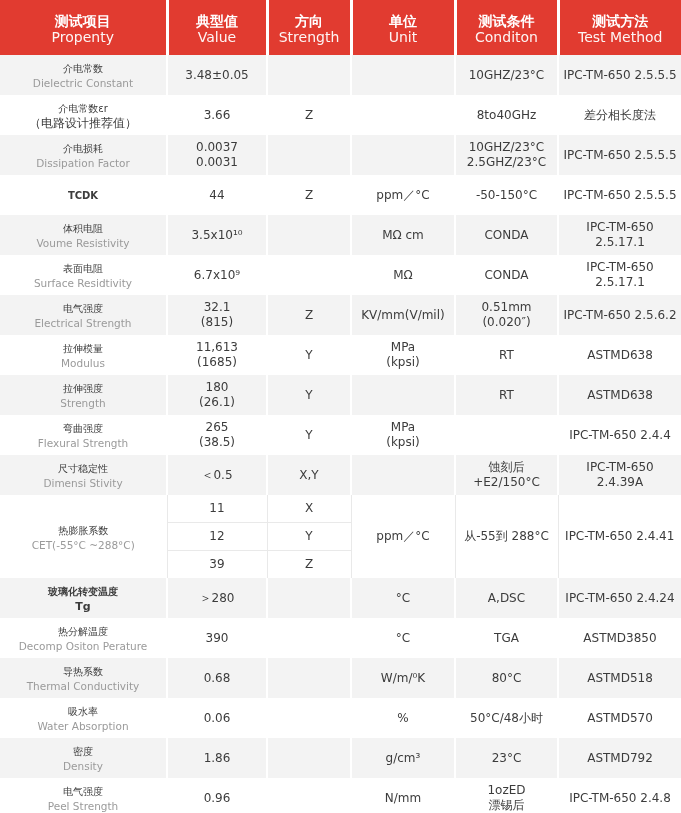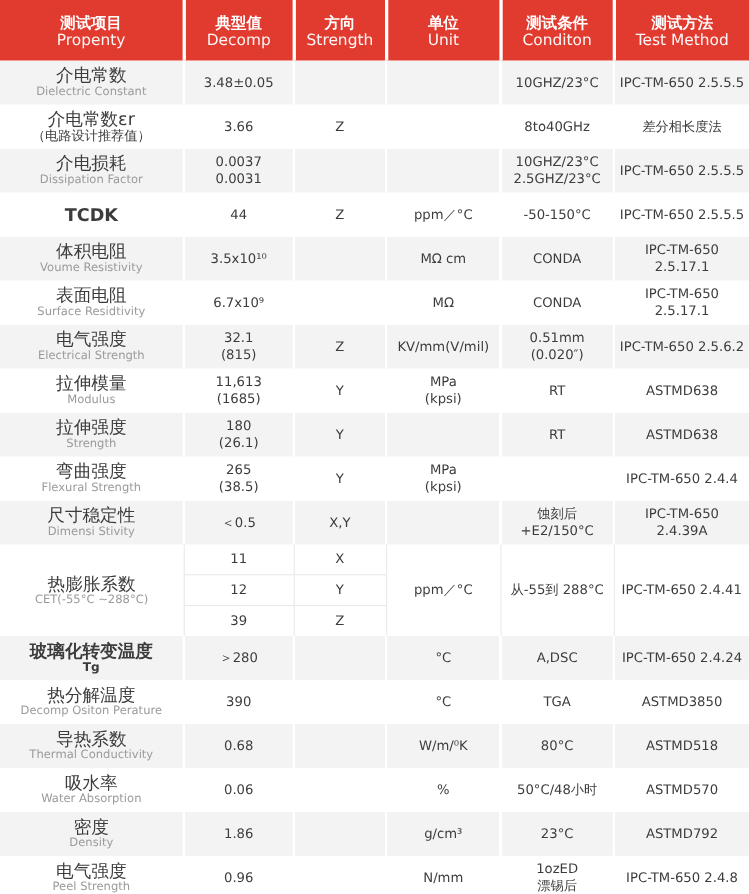--- a/index.html
+++ b/index.html
@@ -17,21 +17,21 @@
   thead .h-en{font-size:14px;line-height:14px;opacity:.95;}
 
   tbody td{
     background:#ffffff;text-align:center;vertical-align:middle;
     height:38px;padding:1px 3px;font-size:12px;line-height:15px;color:#3c3c3c;
     border-left:2px solid #ffffff;white-space:pre-line;overflow:hidden;
   }
   tbody td:first-child{border-left:none;}
   tbody tr.g td{background:#f3f3f3;}
 
-  .p-zh{font-size:16px;line-height:17px;color:#3c3c3c;}
+  .p-zh{font-size:10px;line-height:17px;color:#3c3c3c;}
   .p-en{font-size:10.5px;line-height:13px;color:#9a9a9a;}
   .p-en.sub-zh{font-size:12px;color:#3c3c3c;}
   .p-en.sub-bold{color:#3c3c3c;font-weight:bold;font-size:11px;}
   .bold{font-weight:bold;}
 
   
   tr.cte td{height:25px;border-left:1px solid #e9e9e9;}
   tr.cte td:first-child{border-left:none;}
   tr.cte td.subline{border-bottom:1px solid #e9e9e9;}
   tr.cte td.edge{border-left:1px solid #e9e9e9;}
@@ -49,21 +49,21 @@
       <col class="c6">
     </colgroup>
   <thead>
     <tr>
       <th>
           <div class="h-zh">测试项目</div>
           <div class="h-en">Propenty</div>
         </th>
       <th>
           <div class="h-zh">典型值</div>
-          <div class="h-en">Decomp</div>
+          <div class="h-en">Value</div>
         </th>
       <th>
           <div class="h-zh">方向</div>
           <div class="h-en">Strength</div>
         </th>
       <th>
           <div class="h-zh">单位</div>
           <div class="h-en">Unit</div>
         </th>
       <th>

